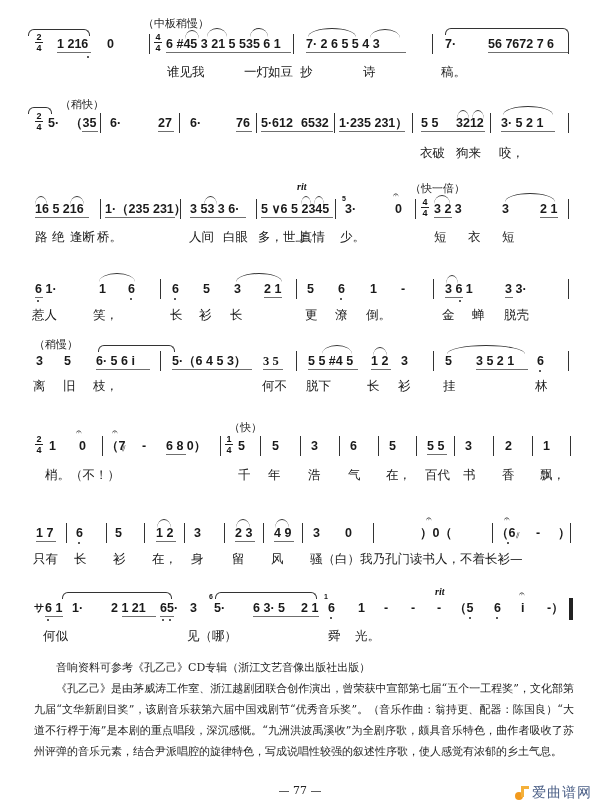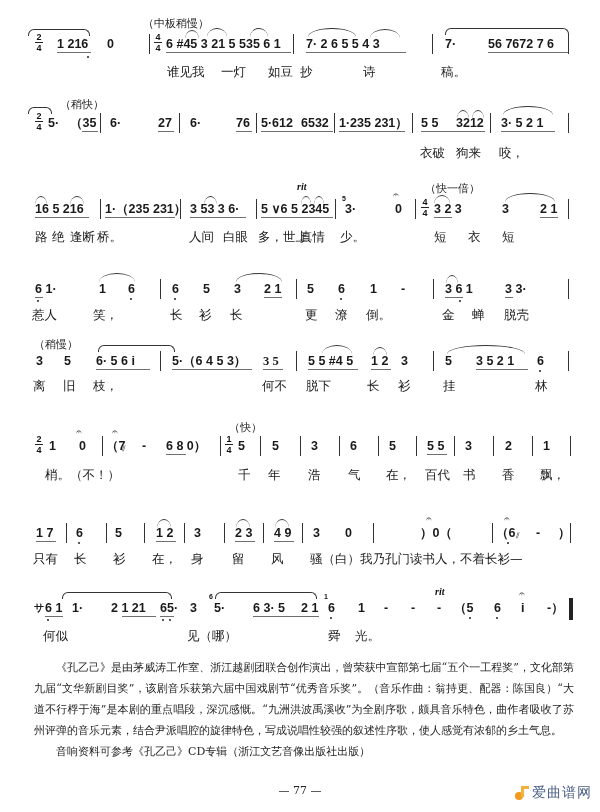--- a/index.html
+++ b/index.html
@@ -86,21 +86,21 @@
     <div class="slur" style="left:370px; top:-7px; width:30px;"></div>
     <div class="ul" style="left:306px; top:16px; width:100px;"></div>
     <div class="bar" style="left:432px;"></div>
     <div class="tie-long" style="left:445px; top:-8px; width:122px;"></div>
     <span class="n" style="left:445px;">7·</span>
     <span class="n" style="left:488px;">56 7672 7 6</span>
     <div class="ul" style="left:488px; top:16px; width:80px;"></div>
     <div class="bar" style="left:568px;"></div>
   </div>
   <span class="ly" style="left:167px; top:42px;">谁见我</span>
-  <span class="ly" style="left:221px; top:42px;">一灯</span>
+  <span class="ly" style="left:244px; top:42px;">一灯</span>
   <span class="ly" style="left:268px; top:42px;">如豆</span>
   <span class="ly" style="left:300px; top:42px;">抄</span>
   <span class="ly" style="left:363px; top:42px;">诗</span>
   <span class="ly" style="left:441px; top:42px;">稿。</span>
 </div>
 
 <div class="system" style="top:103px;">
   <span class="tempo" style="left:60px; top:-6px;">（稍快）</span>
   <div class="row" style="top:12px;">
     <div class="tie-long" style="left:28px; top:-8px; width:22px;"></div>
@@ -139,21 +139,21 @@
     <div class="ul" style="left:501px; top:16px; width:54px;"></div>
     <div class="bar" style="left:568px;"></div>
   </div>
   <span class="ly" style="left:420px; top:42px;">衣破</span>
   <span class="ly" style="left:456px; top:42px;">狗来</span>
   <span class="ly" style="left:499px; top:42px;">咬，</span>
 </div>
 
 <div class="system" style="top:183px;">
   <span class="rit" style="left:297px; top:-2px;">rit</span>
-  <span class="tempo" style="left:425px; top:-2px;">（快一倍）</span>
+  <span class="tempo" style="left:410px; top:-2px;">（快一倍）</span>
   <div class="row" style="top:18px;">
     <span class="n" style="left:35px;">16 5 216</span>
     <div class="slur" style="left:35px; top:-5px; width:12px;"></div>
     <div class="slur" style="left:70px; top:-5px; width:14px;"></div>
     <div class="ul" style="left:35px; top:16px; width:54px;"></div>
     <div class="bar" style="left:100px;"></div>
     <span class="n" style="left:105px;">1·（235 231）</span>
     <div class="ul" style="left:105px; top:16px; width:70px;"></div>
     <div class="bar" style="left:180px;"></div>
     <span class="n" style="left:190px;">3 53 3 6·</span>
@@ -427,22 +427,22 @@
     <span class="n" style="left:547px;">-）</span>
     <div class="dbl" style="left:569px;"></div>
   </div>
   <span class="ly" style="left:43px; top:38px;">何似</span>
   <span class="ly" style="left:187px; top:38px;">见（哪）</span>
   <span class="ly" style="left:328px; top:38px;">舜</span>
   <span class="ly" style="left:355px; top:38px;">光。</span>
 </div>
 
 <div class="note-text">
+  <p>音响资料可参考《孔乙己》CD专辑（浙江文艺音像出版社出版）</p>
   <p>《孔乙己》是由茅威涛工作室、浙江越剧团联合创作演出，曾荣获中宣部第七届“五个一工程奖”，文化部第九届“文华新剧目奖”，该剧音乐获第六届中国戏剧节“优秀音乐奖”。（音乐作曲：翁持更、配器：陈国良）“大道不行桴于海”是本剧的重点唱段，深沉感慨。“九洲洪波禹溪收”为全剧序歌，颇具音乐特色，曲作者吸收了苏州评弹的音乐元素，结合尹派唱腔的旋律特色，写成说唱性较强的叙述性序歌，使人感觉有浓郁的乡土气息。</p>
-  <p>音响资料可参考《孔乙己》CD专辑（浙江文艺音像出版社出版）</p>
 </div>
 
 <div class="page-num">— 77 —</div>
 
 <div class="watermark">
   <div class="wm-icon">
       <div class="a"></div>
       <div class="b"></div>
       <div class="c"></div>
     </div>

